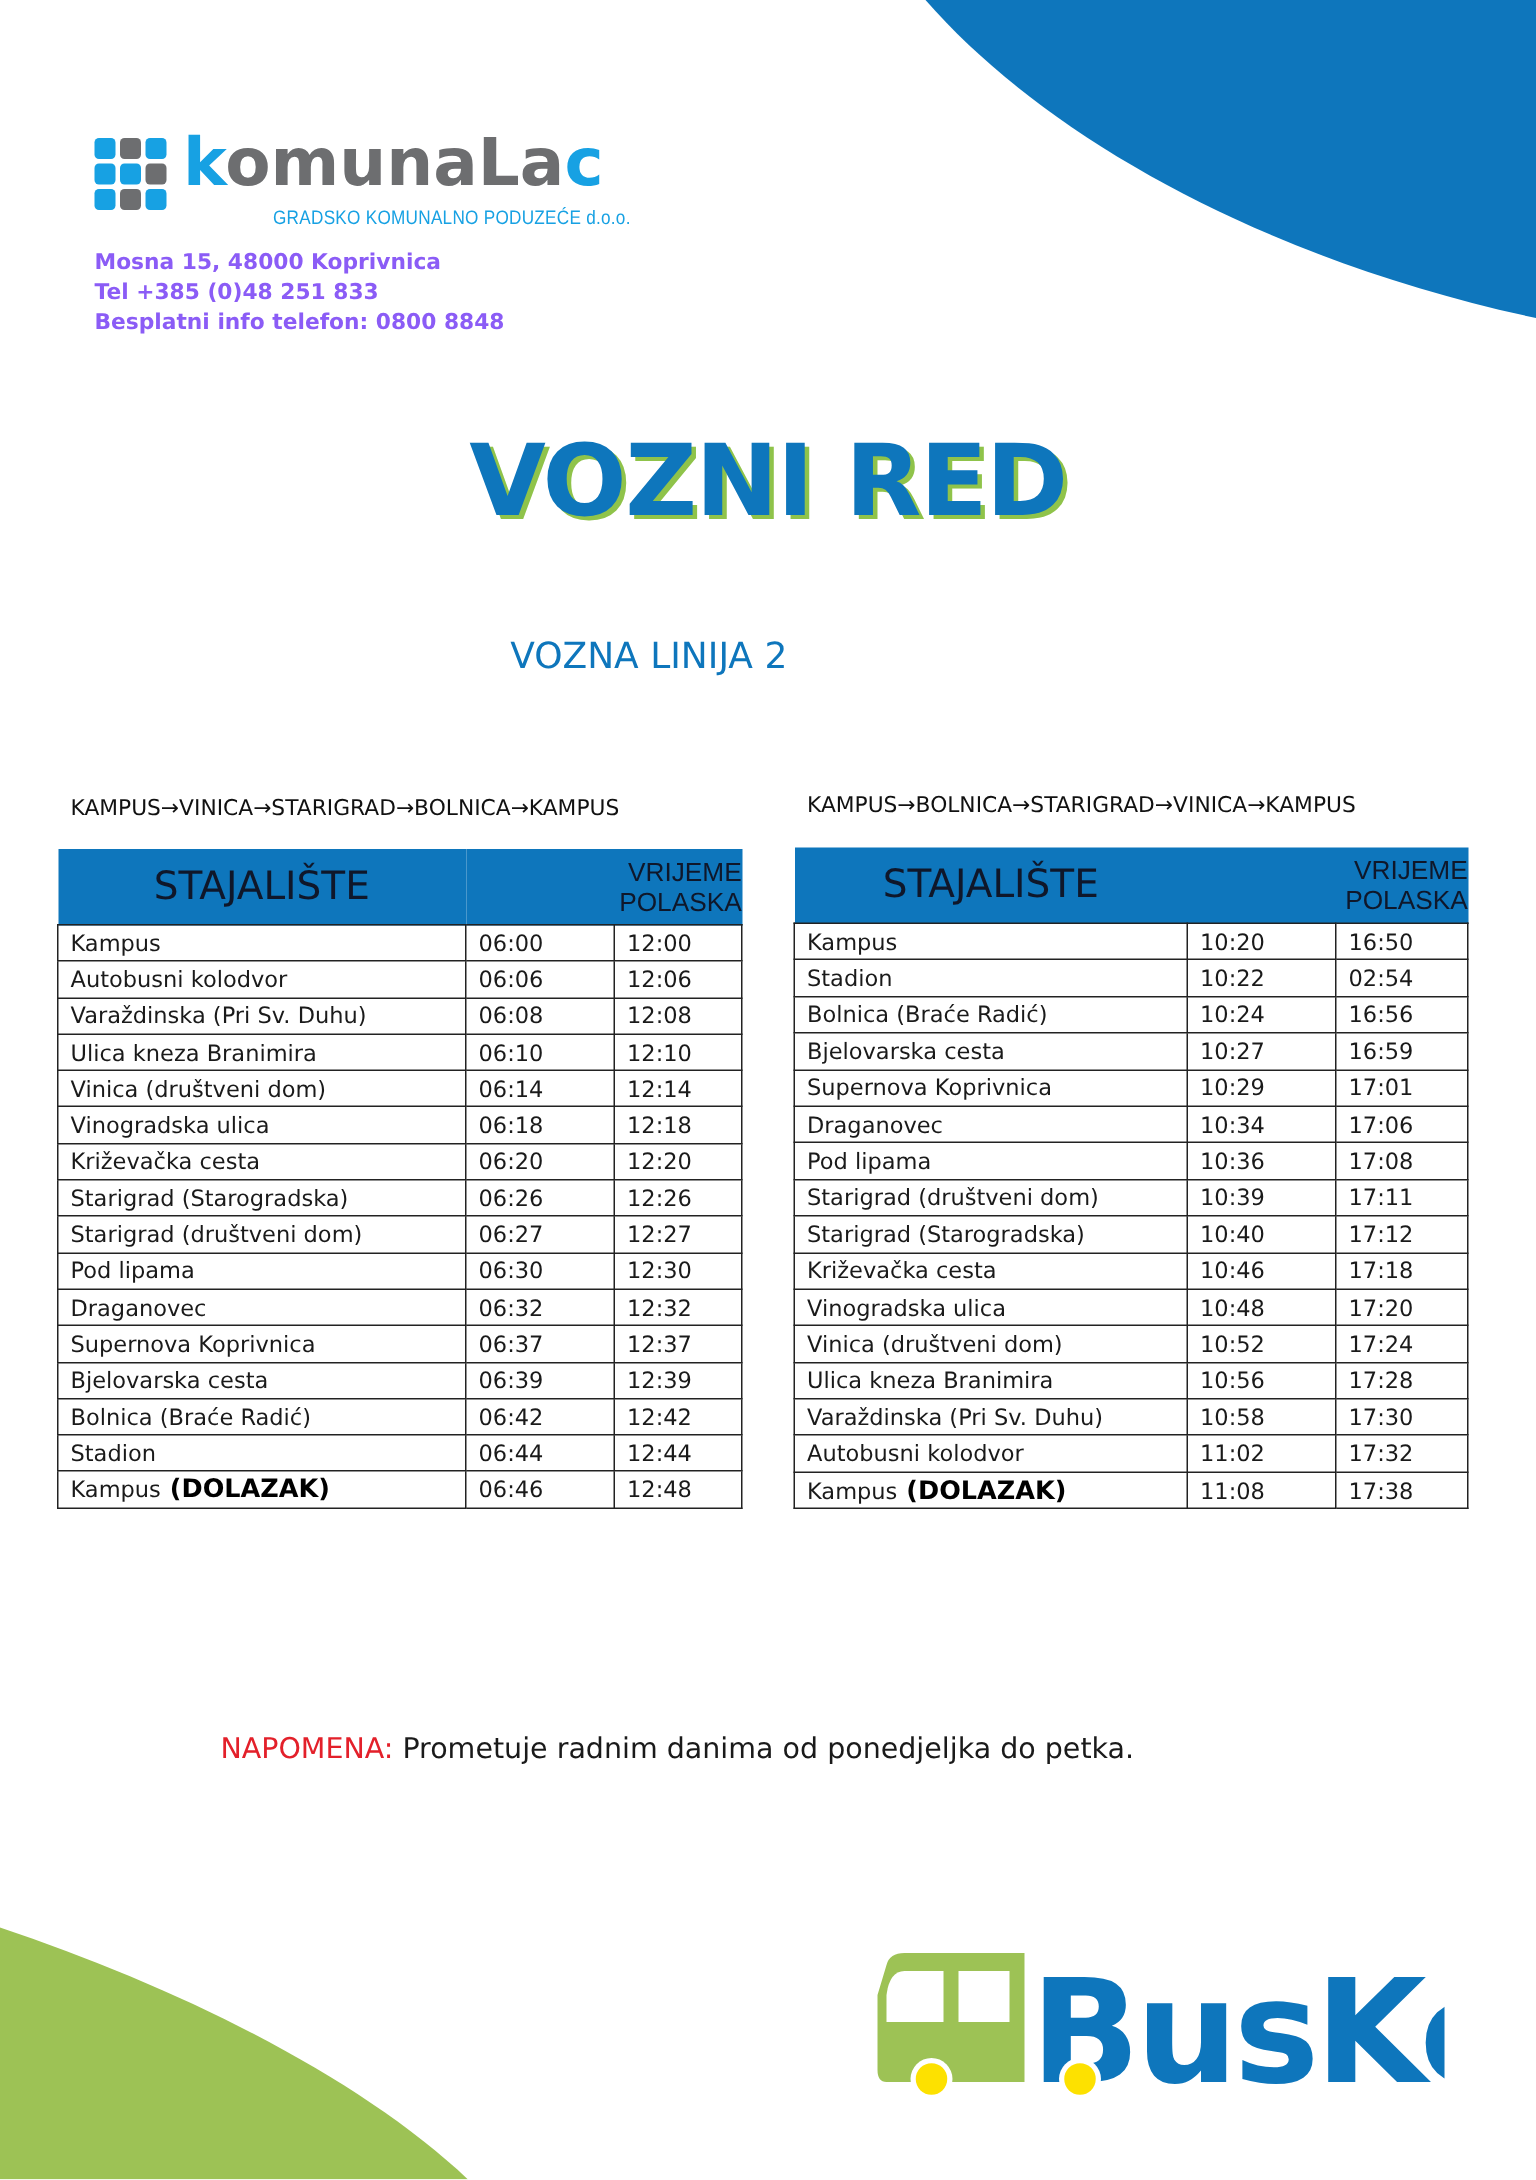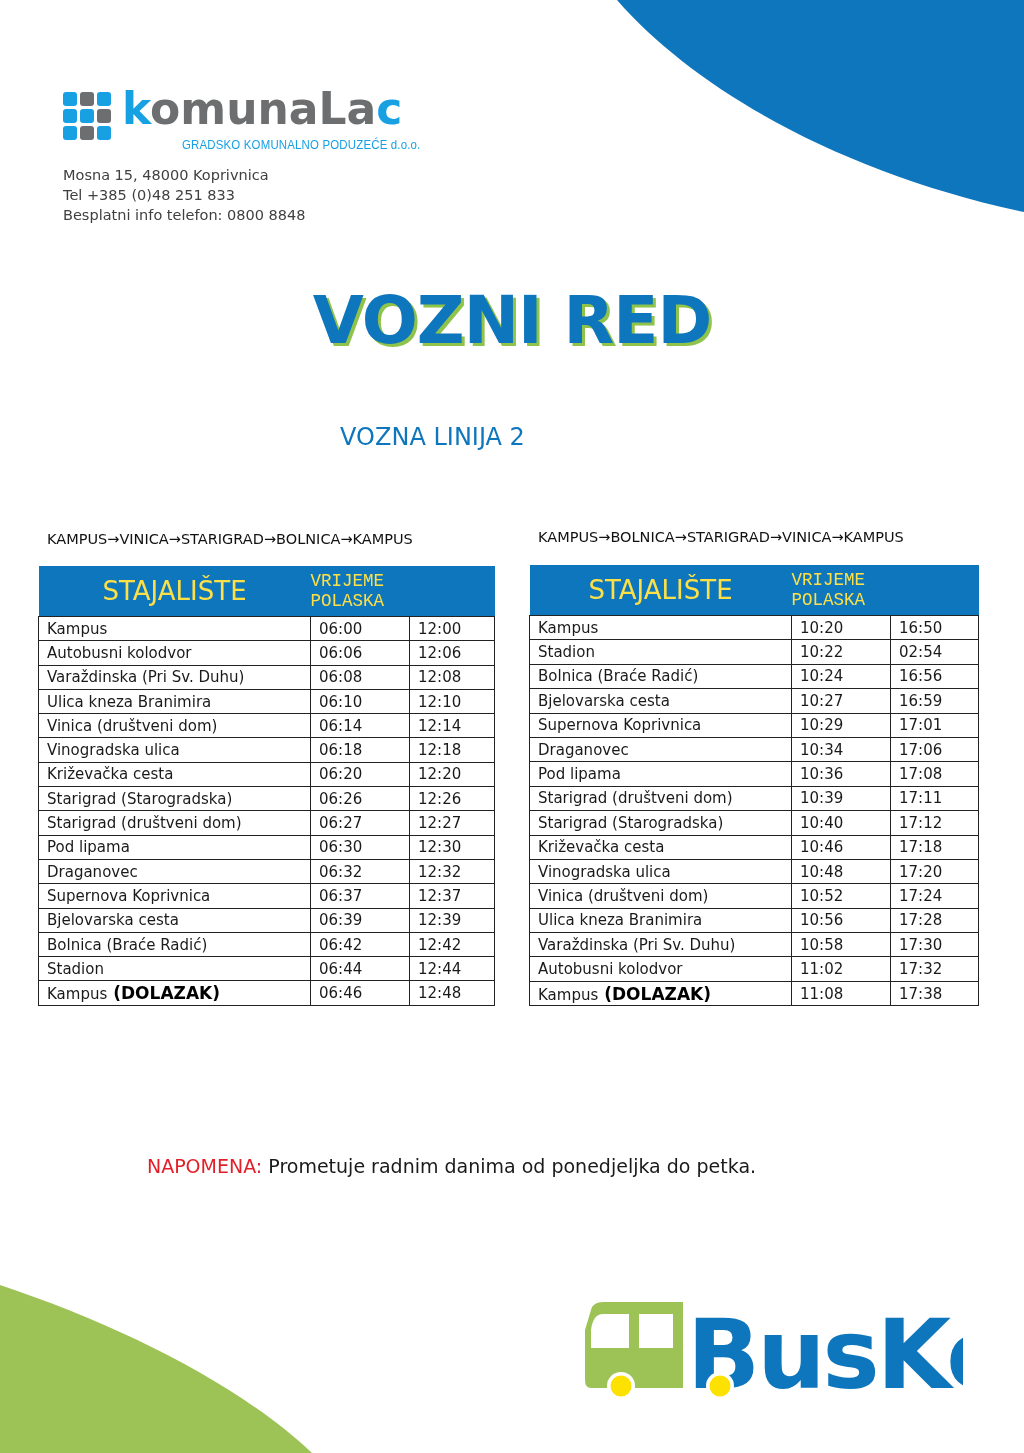--- a/index.html
+++ b/index.html
@@ -18,41 +18,41 @@
     grid-template-columns: repeat(3, 14px); grid-template-rows: repeat(3, 14px); gap: 3px; }
   .logo-grid span { border-radius: 3px; display: block; }
   .logo-word { left: 122px; top: 84px; font-family: "DejaVu Sans", sans-serif; font-weight: bold;
     font-size: 44px; letter-spacing: 0px; line-height: 50px; }
   .logo-word .b { color: #17a1e3; }
   .logo-word .g { color: #6d6e70; }
   .logo-sub { left: 182px; top: 137px; font-family: "Liberation Sans", sans-serif; font-size: 13px;
     color: #17a1e3; transform: scaleX(0.88); transform-origin: left top; letter-spacing: 0.2px; }
 
   .contact { left: 63px; top: 165px; font-family: "DejaVu Sans", sans-serif; font-size: 14.5px;
-    line-height: 20px; color: #404040; }
+    line-height: 20px; color: #8b5cf6; font-weight: bold; }
   .contact div { white-space: nowrap; }
 
   
   .title-wrap { left: 0; width: 1024px; top: 283px; text-align: center; }
   .title { display: inline-block; font-family: "DejaVu Sans", sans-serif; font-weight: bold; font-size: 66px;
     color: #0e76bc; letter-spacing: -1px; text-shadow: 3px 3px 0 #8fc34a; line-height: 76px; }
   .subtitle-wrap { left: 0; width: 865px; top: 423px; text-align: center; }
   .subtitle { font-family: "DejaVu Sans", sans-serif; font-size: 24px; color: #0e76bc; }
 
   
   .route { font-family: "DejaVu Sans", sans-serif; font-size: 14.5px; white-space: nowrap; color: #111; }
   #route-left { left: 47px; top: 531px; }
   #route-right { left: 538px; top: 529px; }
 
   .tbl { border-collapse: collapse; table-layout: fixed; }
   #tbl-left { left: 38px; top: 566px; width: 456px; }
   #tbl-right { left: 529px; top: 565px; width: 449px; }
-  .tbl th { background: #0e76bc; color: #fde047; font-weight: normal; height: 50px; padding: 0; }
+  .tbl th { background: #0e76bc; color: #0f172a; font-weight: normal; height: 50px; padding: 0; }
   .tbl th.stop-h { font-family: "DejaVu Sans", sans-serif; font-size: 26px; text-align: center; }
-  .tbl th.time-h { font-family: Liberation Mono, monospace; font-size: 17.5px; line-height: 20px; text-align: left; }
+  .tbl th.time-h { font-family: Liberation Sans, sans-serif; font-size: 17.5px; line-height: 20px; text-align: right; }
   .tbl td { border: 1.5px solid #222; padding: 0 0 0 8px; font-family: "DejaVu Sans", sans-serif;
     font-size: 15px; color: #1a1a1a; white-space: nowrap; overflow: hidden; }
   #tbl-left td { height: 23.3px; }
   #tbl-right td { height: 23.4px; }
   .tbl td.t { padding-left: 8px; }
   .arr { font-weight: bold; font-size: 17px; color: #000000; margin-left: 6px; }
 
   
   .note { left: 0; width: 903px; top: 1155px; text-align: center; font-family: "DejaVu Sans", sans-serif;
     font-size: 19px; color: #1a1a1a; }

